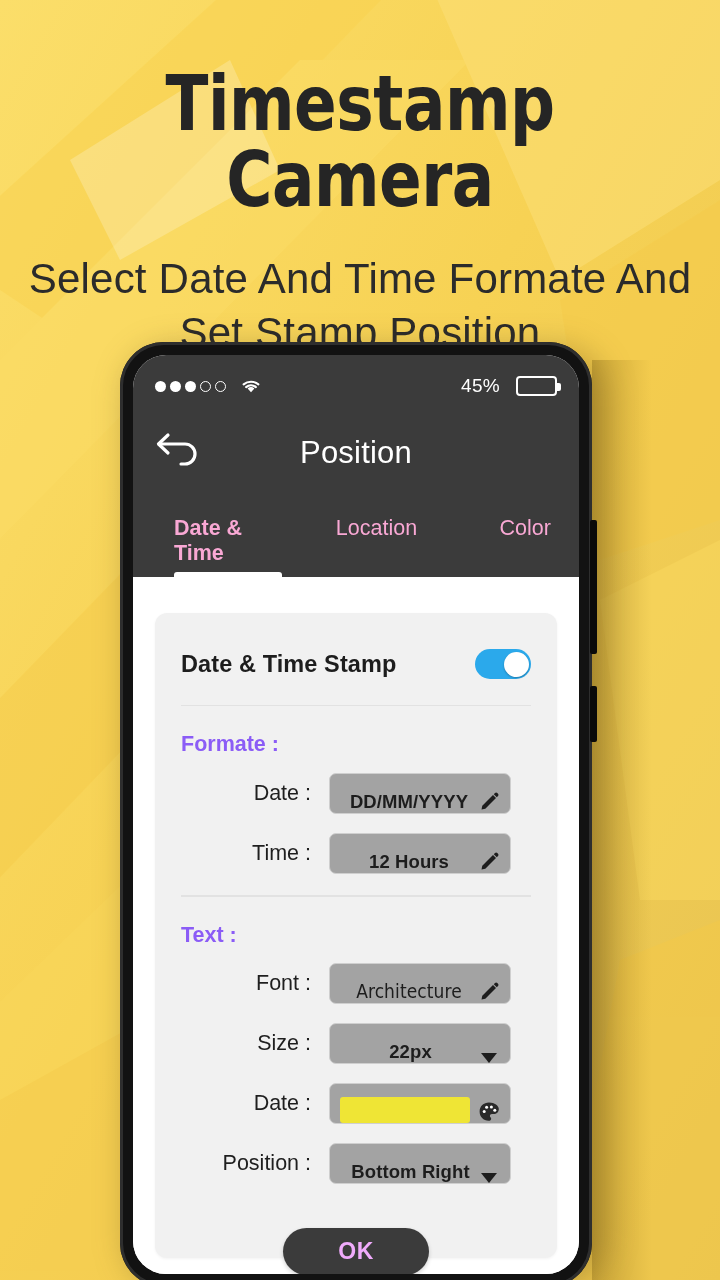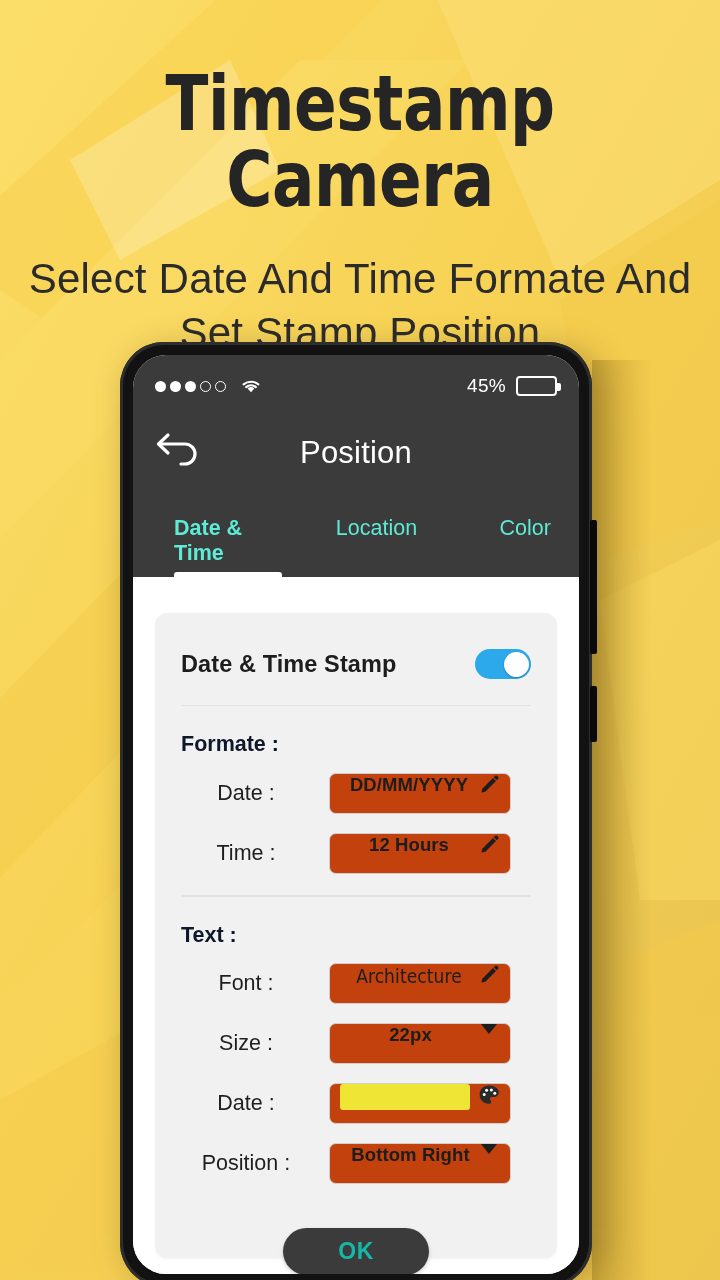--- a/index.html
+++ b/index.html
@@ -85,21 +85,21 @@
     display: flex;
     align-items: center;
     padding: 0 22px;
     color: #fff;
   }
   .sig-dots { display: flex; align-items: center; gap: 4px; }
   .dot { width: 11px; height: 11px; border-radius: 50%; }
   .dot.on { background: #fff; }
   .dot.off { background: transparent; border: 1.6px solid #fff; }
   .wifi { margin-left: 14px; width: 22px; height: 16px; position: relative; }
-  .status-right { margin-left: auto; display: flex; align-items: center; gap: 10px; }
+  .status-right { margin-left: auto; display: flex; align-items: center; gap: 16px; }
   .batt-pct { font-size: 19px; font-weight: 400; letter-spacing: .3px; }
   .battery {
     width: 41px; height: 20px;
     border: 2px solid #fff; border-radius: 4px;
     position: relative; padding: 2.5px;
   }
   .battery::after {
     content: ""; position: absolute; right: -6px; top: 5px;
     width: 4px; height: 8px; background: #fff; border-radius: 0 2px 2px 0;
   }
@@ -125,21 +125,21 @@
   }
   .tabs {
     position: absolute; left: 0; right: 0; bottom: 0;
     display: flex;
     height: 66px;
   }
   .tab {
     flex: 1 1 0;
     display: flex; align-items: flex-start; justify-content: center;
     padding-top: 5px;
-    color: #5eead4;
+    color: #f9a8d4;
     font-size: 21.5px;
     position: relative;
     margin-left: 41px;
   }
   .tab.active { font-weight: 700; }
   .tab.active::after {
     content: "";
     position: absolute; left: 0; right: 0; bottom: 0;
     height: 5px; background: #ffffff;
     border-radius: 3px 3px 0 0;
@@ -178,42 +178,42 @@
     position: relative;
   }
   .toggle .knob {
     position: absolute; right: 2.5px; top: 2.5px;
     width: 25px; height: 25px; border-radius: 50%;
     background: #fff;
     box-shadow: 0 1px 2px rgba(0,0,0,.28);
   }
 
   .section-title {
-    font-size: 21.5px; font-weight: 700; color: #0f172a;
+    font-size: 21.5px; font-weight: 700; color: #8b5cf6;
     margin-top: 26px; margin-bottom: 8px;
   }
 
   .row {
     display: flex; align-items: center;
     height: 56px;
     margin-bottom: 4px;
   }
   .row-label {
     width: 148px;
-    text-align: center;
+    text-align: right;
     padding-right: 18px;
     font-size: 21.5px;
     color: #1f1f1f;
   }
   .field {
     width: 182px; height: 41px;
-    background: #c2410c;
+    background: #a3a3a3;
     border: 1.3px solid #cfcfcf;
     border-radius: 7px;
-    display: flex; align-items: flex-start;
+    display: flex; align-items: flex-end;
     padding: 0 10px;
     position: relative;
   }
   .field-value {
     flex: 1 1 auto;
     text-align: center;
     font-size: 18.5px;
     font-weight: 700;
     color: #1d1d1d;
     letter-spacing: .1px;
@@ -244,21 +244,21 @@
   .divider {
     height: 1.5px; background: #e2e2e2;
     margin: 14px 0 0 0;
   }
 
   .ok-wrap { display: flex; justify-content: center; margin-top: 36px; }
   .ok-btn {
     width: 146px; height: 47px;
     background: #3B3B3B;
     border-radius: 24px;
-    color: #14b8a6;
+    color: #f0abfc;
     font-size: 23px;
     font-weight: 700;
     display: flex; align-items: center; justify-content: center;
     letter-spacing: .5px;
     box-shadow: 0 2px 4px rgba(0,0,0,.18);
   }
 </style>
 </head>
 <body>
 

